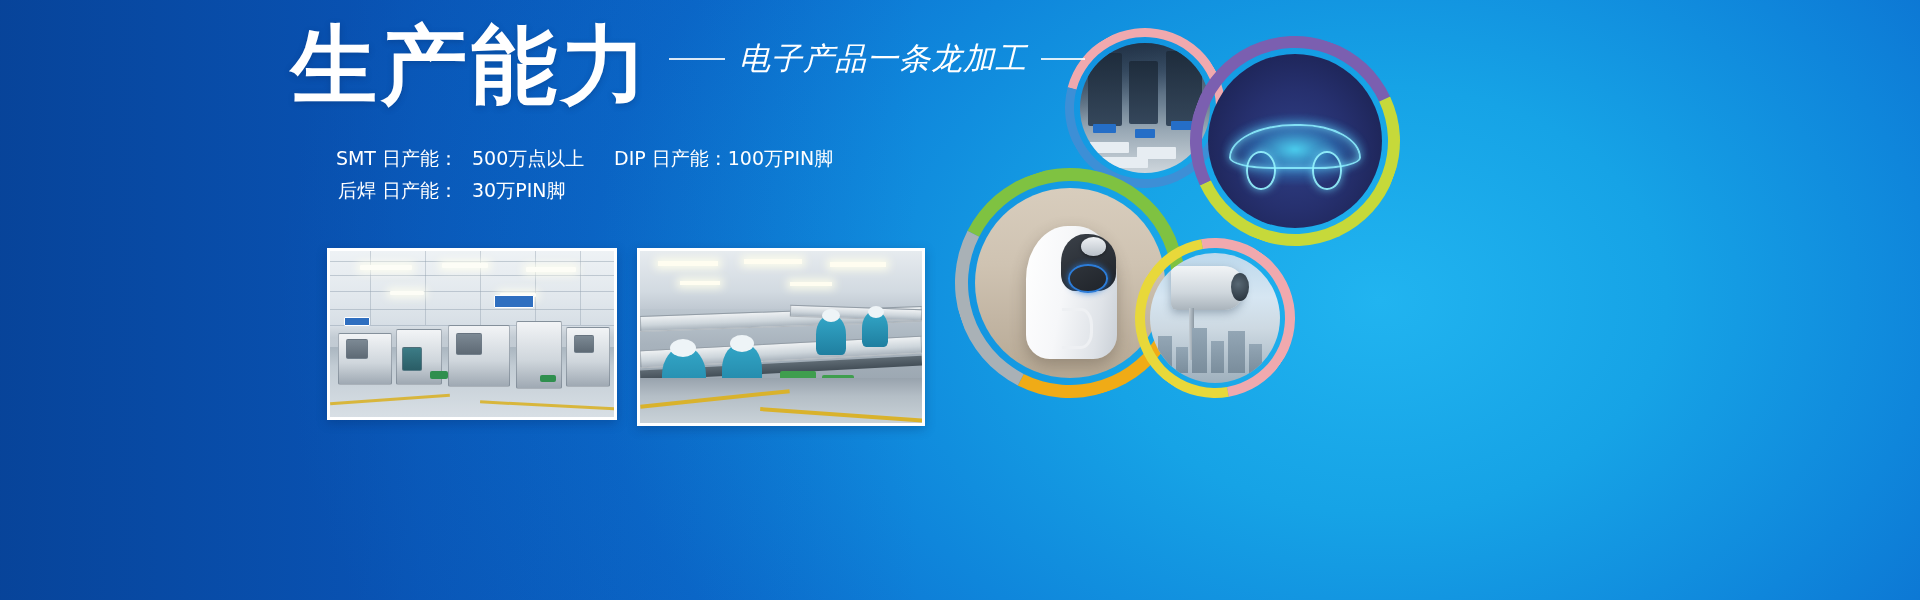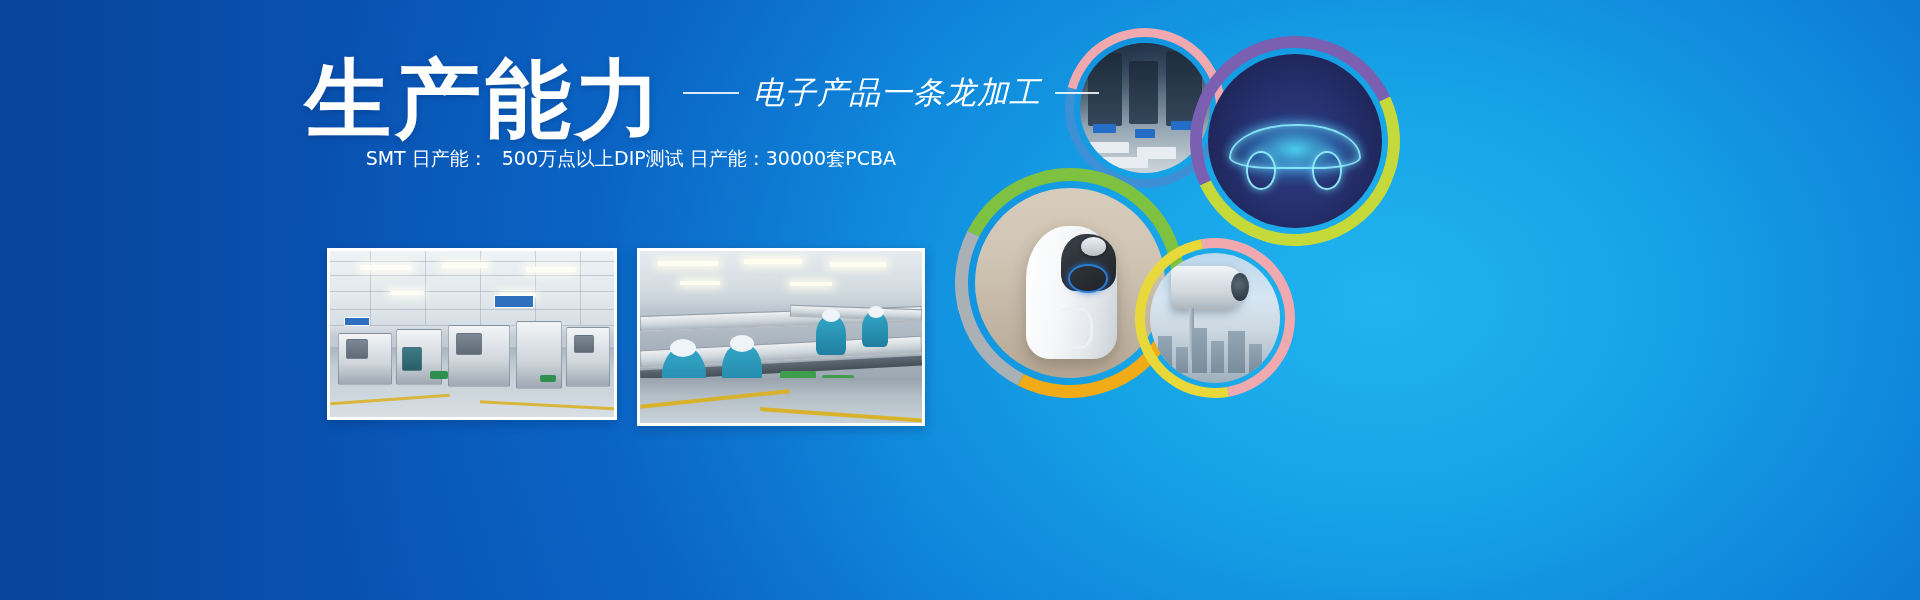--- a/index.html
+++ b/index.html
@@ -15,21 +15,21 @@
       radial-gradient(ellipse 1100px 820px at 1380px 300px, #21b4f0 0%, #16a3e6 26%, #0f86db 50%, #0b6bce 72%, #0a5cc3 100%),
       linear-gradient(100deg, #0a4fb8 0%, #0b5cc4 22%, #0f7ad6 48%, #15a0e4 74%, #1cb2ef 100%);
   }
   #banner::after{
     content:""; position:absolute; inset:0;
     background:linear-gradient(90deg, rgba(5,48,120,.55) 0%, rgba(5,48,120,.18) 22%, rgba(0,0,0,0) 48%);
     pointer-events:none;
   }
 
   
-  .headline-wrap{ position:absolute; left:305px; top:22px; display:flex; align-items:flex-start; z-index:6;margin-top:34px; }
+  .headline-wrap{ position:absolute; left:291px; top:22px; display:flex; align-items:flex-start; z-index:6; }
 
   .main-title{
     font-family:"DejaVu Sans","Liberation Sans",sans-serif;
     font-size:86px; font-weight:700; color:#ffffff; line-height:1.02;
     letter-spacing:4px; white-space:nowrap;
     text-shadow:0 2px 6px rgba(2,40,95,.30);
   }
 
   .sub-block{ margin-left:18px; margin-top:16px; }
 
@@ -50,21 +50,21 @@
 
   
   .specs{ position:absolute; left:326px; top:146px; display:flex; z-index:6; }
   .spec-col{ display:flex; flex-direction:column; }
   .spec-col.left{ width:288px; }
   .spec-row{
     display:flex; align-items:baseline; height:32px;
     font-size:19px; color:#ffffff; white-space:nowrap;
     font-family:"DejaVu Sans","Liberation Sans",sans-serif;
   }
-  .spec-col.left .spec-row{ justify-content:flex-end; }
+  .spec-col.left .spec-row{ justify-content:flex-start; }
   .spec-col.left .sp-label{ display:inline-block; width:132px; text-align:right; }
   .spec-col.left .sp-value{ display:inline-block; margin-left:14px; }
   .spec-col.right .sp-label{ display:inline-block; }
   .spec-col.right .sp-value{ display:inline-block; }
 
   
   .photo{ position:absolute; border:3px solid #ffffff; overflow:hidden; z-index:5; box-shadow:0 3px 10px rgba(3,35,85,.28); }
   #photo-smt-line{ left:327px; top:248px; width:290px; height:172px; }
   #photo-assembly-line{ left:637px; top:248px; width:288px; height:178px; }
 
@@ -187,26 +187,30 @@
     </div>
   </div>
 
   <div class="specs">
 
     <div class="spec-col left">
       <div class="spec-row">
         <span class="sp-label">SMT 日产能：</span>
         <span class="sp-value">500万点以上</span>
       </div>
+      <div class="spec-row">
+        <span class="sp-label">后焊 日产能：</span>
+        <span class="sp-value">30万PIN脚</span>
+      </div>
     </div>
 
     <div class="spec-col right">
       <div class="spec-row">
-        <span class="sp-label">DIP测试 日产能：</span>
-        <span class="sp-value">30000套PCBA</span>
+        <span class="sp-label">DIP 日产能：</span>
+        <span class="sp-value">100万PIN脚</span>
       </div>
     </div>
   </div>
 
   <div class="photo" id="photo-smt-line">
     <div class="ph-inner cleanroom">
       <div class="cr-ceiling"></div>
       <div class="cr-tile" style="top:10px;"></div>
       <div class="cr-tile" style="top:24px;"></div>
       <div class="cr-tile" style="top:40px;"></div>

